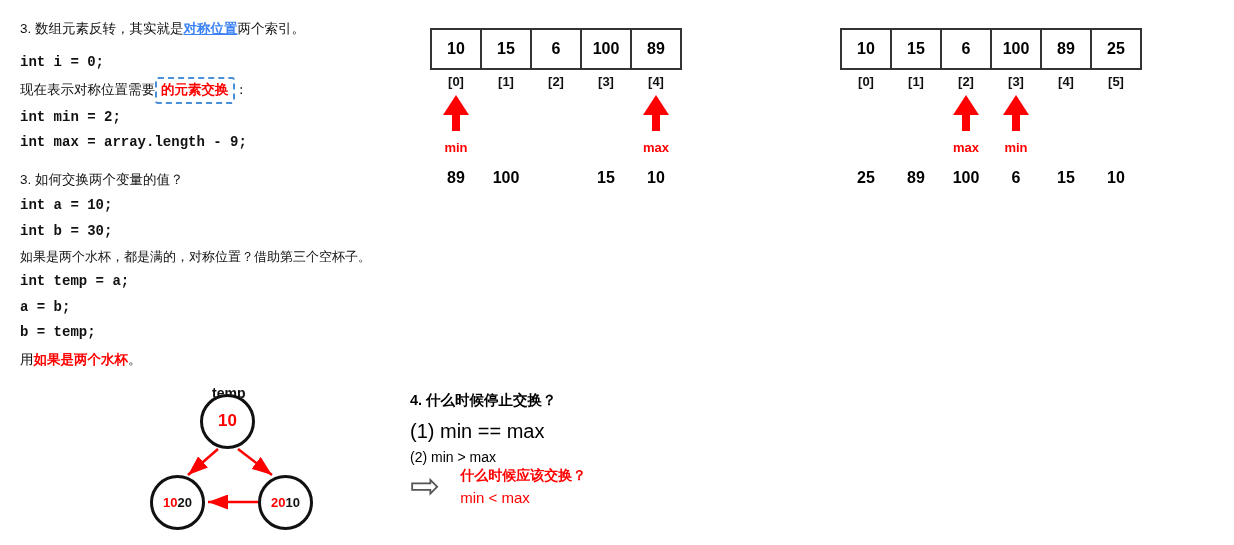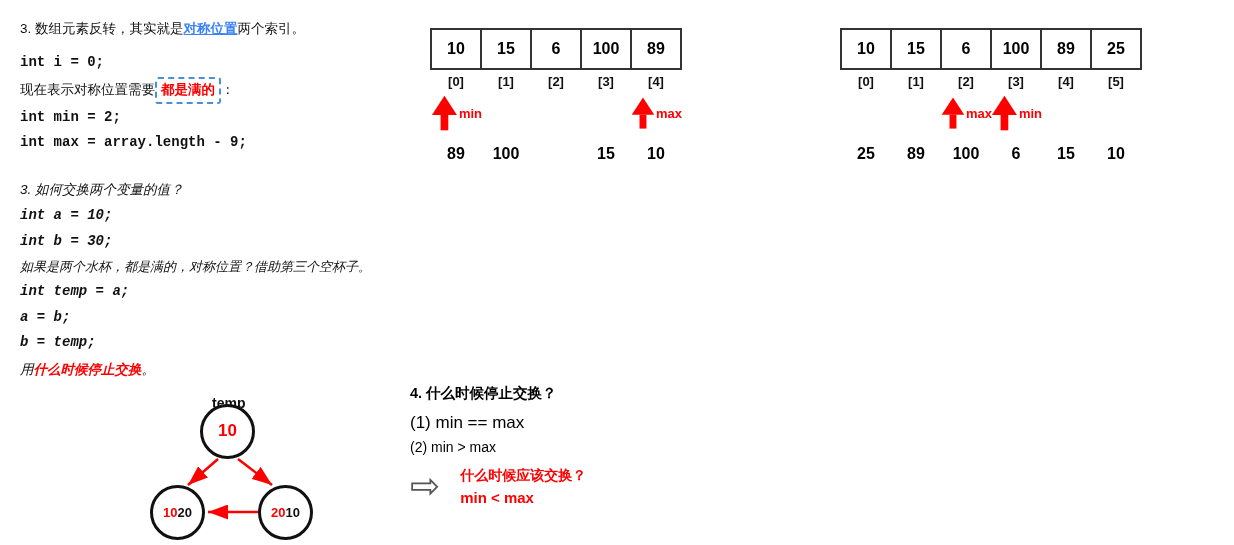--- a/index.html
+++ b/index.html
@@ -82,24 +82,26 @@
       width: 52px;
       text-align: center;
       font-size: 13px;
       font-weight: bold;
       color: #111;
       margin-right: -2px;
     }
     
     .arrow-up {
       display: inline-flex;
+      flex-direction: column;
       align-items: center;
       font-size: 12px;
       font-weight: bold;
       color: red;
+      gap: 9px;
     }
     .arrow-up svg { display: block; }
     
     .circle-node {
       border: 3px solid #111;
       border-radius: 50%;
       display: flex;
       align-items: center;
       justify-content: center;
       font-size: 15px;
@@ -117,36 +119,36 @@
 
     <div class="section">
       <p>
         <span>3. 数组元素反转，其实就是</span><span class="red-circle-underline">对称位置</span><span>两个索引。</span>
       </p>
     </div>
 
     <div class="section" style="margin-top:10px;">
       <p class="code">int i = 0;</p>
       <p>
-        <span>现在表示对称位置需要</span><span class="dashed-box"><span class="red-text">都是满的</span></span><span>：</span>
+        <span>现在表示对称位置需要</span><span class="dashed-box"><span class="red-text">的元素交换</span></span><span>：</span>
       </p>
       <p class="code">int min = 2;</p>
       <p class="code">int max = array.length - 9;</p>
     </div>
 
-    <div class="section" style="margin-top:24px;font-style:italic;">
+    <div class="section" style="margin-top:14px;">
       <p>3. 如何交换两个变量的值？</p>
       <p class="code">int a = 10;</p>
       <p class="code">int b = 30;</p>
       <p style="font-size:13px;">如果是两个水杯，都是满的，对称位置？借助第三个空杯子。</p>
       <p class="code">int temp = a;</p>
       <p class="code">a = b;</p>
       <p class="code">b = temp;</p>
       <p style="margin-top:4px;">
-        <span>用</span><span class="red-text">什么时候停止交换</span><span>。</span>
+        <span>用</span><span class="red-text">如果是两个水杯</span><span>。</span>
       </p>
     </div>
 
     <div style="position:relative; height:160px; margin-top:5px; margin-left:130px;">
 
       <span style="position:absolute; top:2px; left:62px; font-size:14px; font-weight:bold;">temp</span>
 
       <div class="circle-node" style="width:55px;height:55px;top:14px;left:50px;">
         <span style="color:red;font-size:17px;font-weight:bold;">10</span>
       </div>
@@ -223,28 +225,28 @@
         <div style="width:52px; text-align:center; margin-right:-2px;">89</div>
         <div style="width:52px; text-align:center; margin-right:-2px;">100</div>
         <div style="width:52px; text-align:center; margin-right:-2px;"></div>
         <div style="width:52px; text-align:center; margin-right:-2px;">15</div>
         <div style="width:52px; text-align:center;">10</div>
       </div>
     </div>
 
     <div style="position:absolute;bottom:20px;left:0px;width:420px;">
       <p style="font-size:14.5px;font-weight:bold;margin-bottom:10px;">4. 什么时候停止交换？</p>
-      <p style="font-size:17px;margin-bottom:6px;">(1) min == max</p>
-      <p style="font-size:14px;margin-bottom:10px;">(2) min &gt; max</p>
+      <p style="font-size:20px;margin-bottom:6px;">(1) min == max</p>
+      <p style="font-size:14px;">(2) min &gt; max</p>
       <div style="display:flex;align-items:center;gap:20px;">
 
         <div style="font-size:36px;color:#555;">⇨</div>
         <div>
           <p style="color:red;font-weight:bold;font-size:14px;margin-bottom:4px;">什么时候应该交换？</p>
-          <p style="color:red;font-weight:bold;font-size:15px;">min &lt; max</p>
+          <p style="color:red;font-weight:normal;font-size:15px;">min &lt; max</p>
         </div>
       </div>
     </div>
 
   </div>
 
   <div class="right-panel">
 
     <div style="position:absolute;top:10px;left:10px;">
       <div class="array-container">

